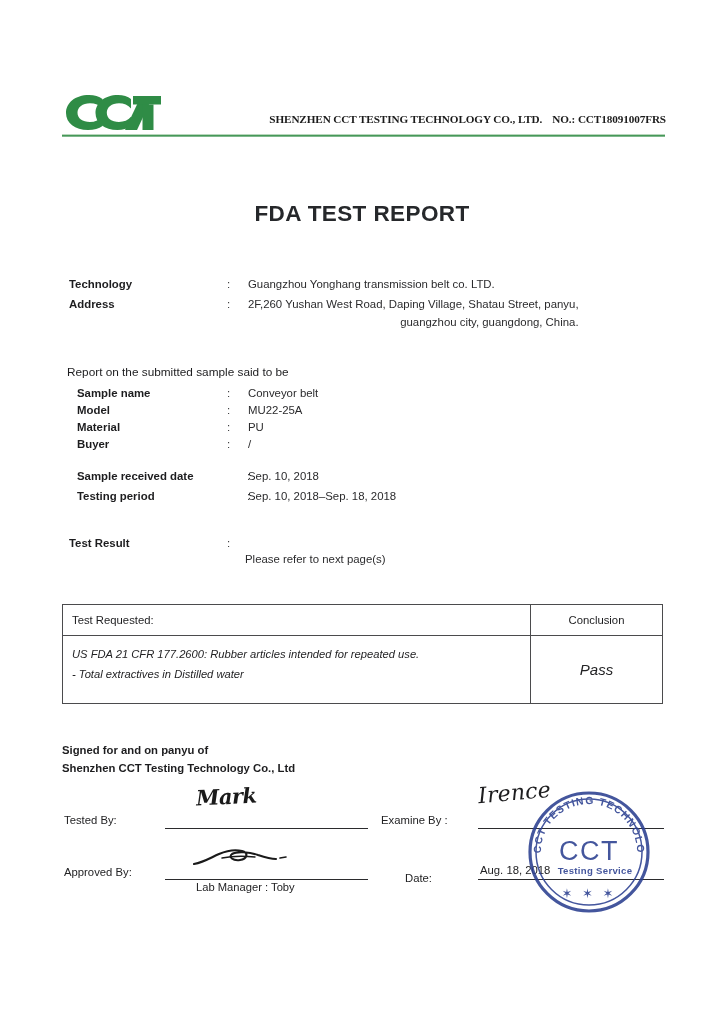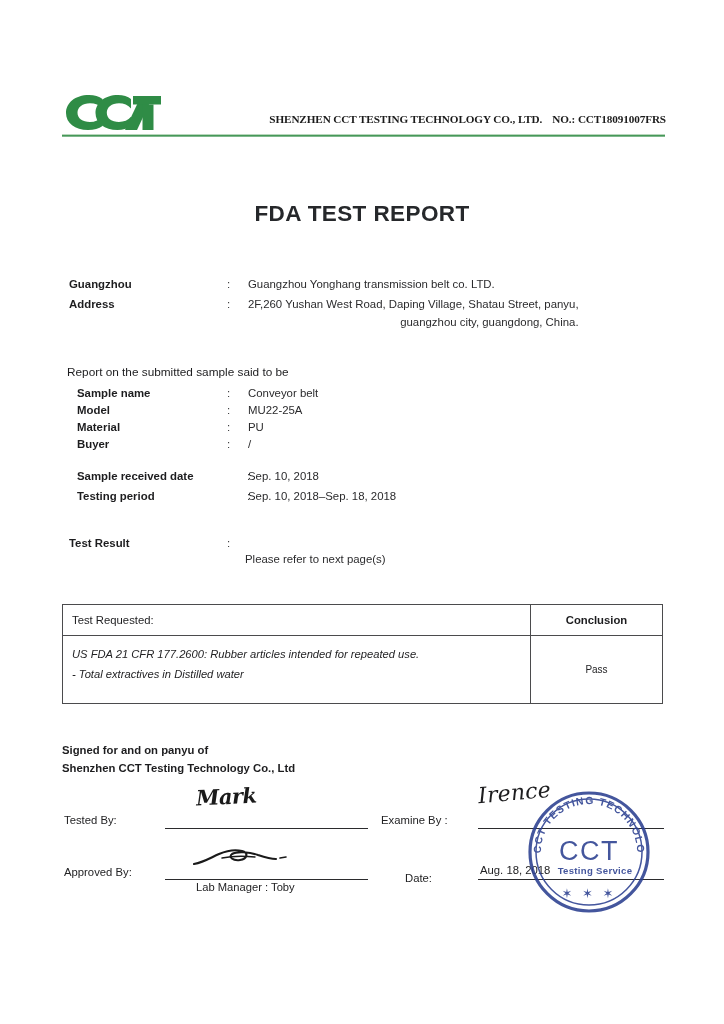--- a/index.html
+++ b/index.html
@@ -142,33 +142,34 @@
     display: flex;
     align-items: center;
     padding-top: 0;
     padding-bottom: 0;
   }
   .table .head .c-left { padding-left: 9px; }
   .th-text {
     font-size: 11.3px;
     color: #1d1d1f;
   }
-  .th-text.b { font-weight: bold; }
+  .th-text.b { font-weight: normal; }
   .table .body .c-left { padding: 9px 0 10px 9px; }
   .table .body { min-height: 67px; }
   .td-line {
     font-size: 11.2px;
     line-height: 19.5px;
     color: #232325;
     white-space: nowrap;
     font-style: italic;
   }
   .td-conclusion {
-    font-size: 10px;
-    color: #232325;
+    font-size: 15px;
+    color: #232325;
+    font-style: italic;
   }
 
   
   .sig-head {
     position: absolute;
     font-size: 11.3px;
     font-weight: bold;
     color: #1d1d1f;
     white-space: nowrap;
   }
@@ -255,21 +256,21 @@
     <div class="header-line">
       <span>SHENZHEN CCT TESTING TECHNOLOGY CO., LTD.</span><span class="sep"></span><span>NO.: CCT18091007FRS</span>
     </div>
 
     <div class="header-rule"></div>
   </div>
 
   <div class="doc-title">FDA TEST REPORT</div>
 
   <div class="field" style="left:69px; top:276px; width:600px;">
-    <span class="lbl">Guangzhou</span>
+    <span class="lbl">Technology</span>
     <span class="colon" style="left:158px;">:</span>
     <span class="val" style="left:179px;">Guangzhou Yonghang  transmission belt  co.  LTD.</span>
   </div>
 
   <div class="field" style="left:69px; top:296px; width:600px;">
     <span class="lbl">Address</span>
     <span class="colon" style="left:158px;">:</span>
     <span class="val" style="left:179px;">2F,260 Yushan West Road, Daping Village, Shatau Street, panyu,
 guangzhou city, guangdong, China.</span>
   </div>

